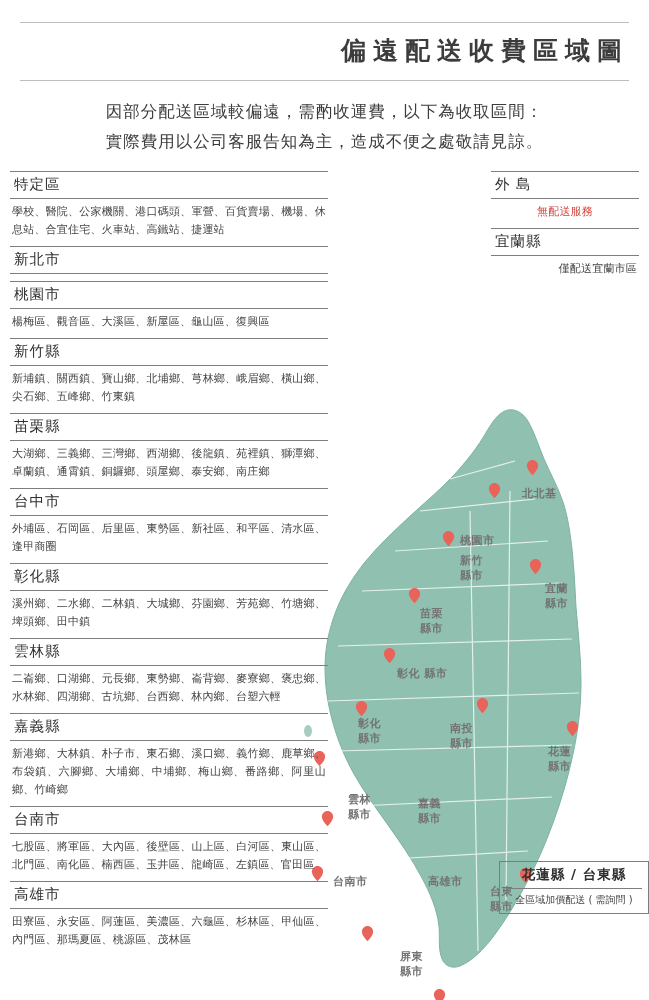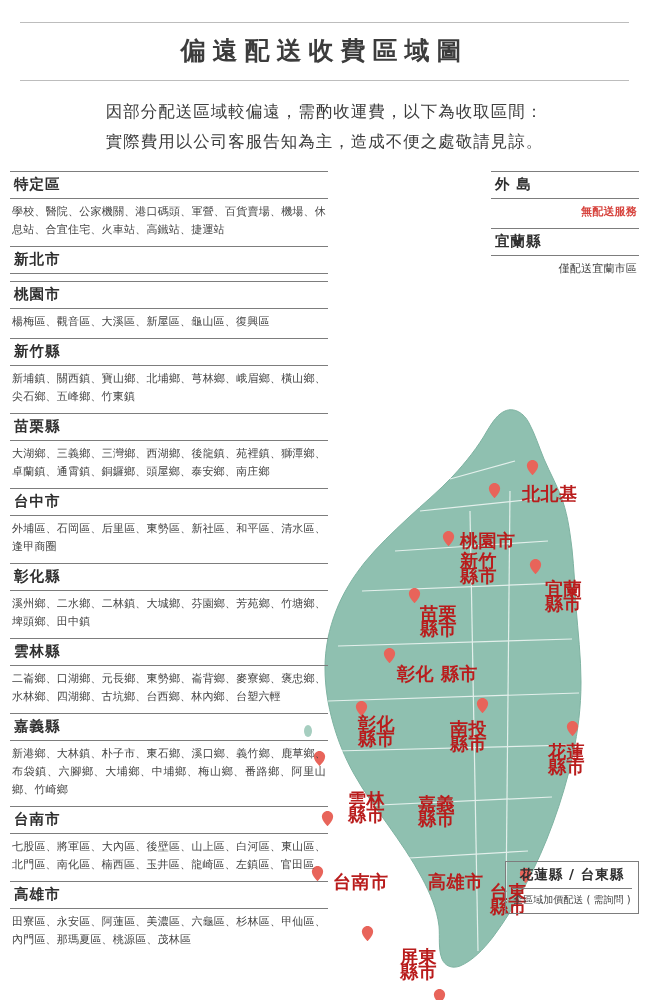--- a/index.html
+++ b/index.html
@@ -19,21 +19,21 @@
     position: relative;
     padding: 0;
   }
   
   .title-wrap {
     width: 609px;
     margin: 22px auto 0 auto;
     border-top: 1px solid #bdbdbd;
     border-bottom: 1px solid #bdbdbd;
     padding: 11px 0 13px 0;
-    text-align: center;
+    text-align: right;
   }
   .title {
     font-size: 25px;
     letter-spacing: 7px;
     color: #3c3c3c;
     font-weight: bold;
     font-family: "DejaVu Serif", "Liberation Serif", serif;
   }
   .subtitle {
     text-align: center;
@@ -62,36 +62,36 @@
     right: 10px;
     top: 0;
     width: 148px;
   }
   .block { margin-bottom: 7px; }
   .block-head {
     border-top: 1px solid #7d7d7d;
     border-bottom: 1px solid #7d7d7d;
     padding: 3px 4px 4px 4px;
     font-size: 14.5px;
-    font-weight: bold;
+    font-weight: normal;
     color: #2f2f2f;
     letter-spacing: 1px;
     font-family: "DejaVu Serif", "Liberation Serif", serif;
   }
   .block-head.right { text-align: left; }
   .block-body {
     font-size: 11px;
     line-height: 18px;
     color: #444;
     padding: 4px 2px 0 2px;
     letter-spacing: 0.2px;
     text-align: justify;
   }
   .block-body.right { text-align: right; }
-  .block-body.red { color: #d7443e; font-weight: bold; }
+  .block-body.red { color: #d7443e; font-weight: normal; text-align: center; }
 
   
   .boxed {
     border: 1px solid #7d7d7d;
     padding: 4px 6px 6px 6px;
     text-align: center;
   }
   .boxed .bx-title {
     font-size: 13.5px;
     font-weight: bold;
@@ -108,23 +108,23 @@
   .map {
     position: absolute;
     left: 300px;
     top: 90px;
     width: 330px;
     height: 720px;
   }
   .map svg { display:block; }
   .map-label {
     position: absolute;
-    font-size: 18px;
+    font-size: 11px;
     font-weight: bold;
-    color: #b91c1c;
+    color: #737373;
     line-height: 15px;
     letter-spacing: 0.5px;
     font-family: "DejaVu Serif", "Liberation Serif", serif;
     text-align: center;
     white-space: nowrap;
   }
   .pin {
     position: absolute;
     width: 15px;
     height: 15px;
@@ -320,19 +320,19 @@
         <div class="block-body right red">無配送服務</div>
       </div>
 
       <div class="block">
         <div class="block-head right">宜蘭縣</div>
         <div class="block-body right">僅配送宜蘭市區</div>
       </div>
 
     </div>
 
-    <div class="boxed" style="position:absolute; right:10px; top:690px; width:134px;">
+    <div class="boxed" style="position:absolute; right:0; top:690px; width:150px;">
       <div class="bx-title">花蓮縣 / 台東縣</div>
       <div class="bx-sub">全區域加價配送 ( 需詢問 )</div>
     </div>
 
   </div>
 </div>
 
 </body></html>

